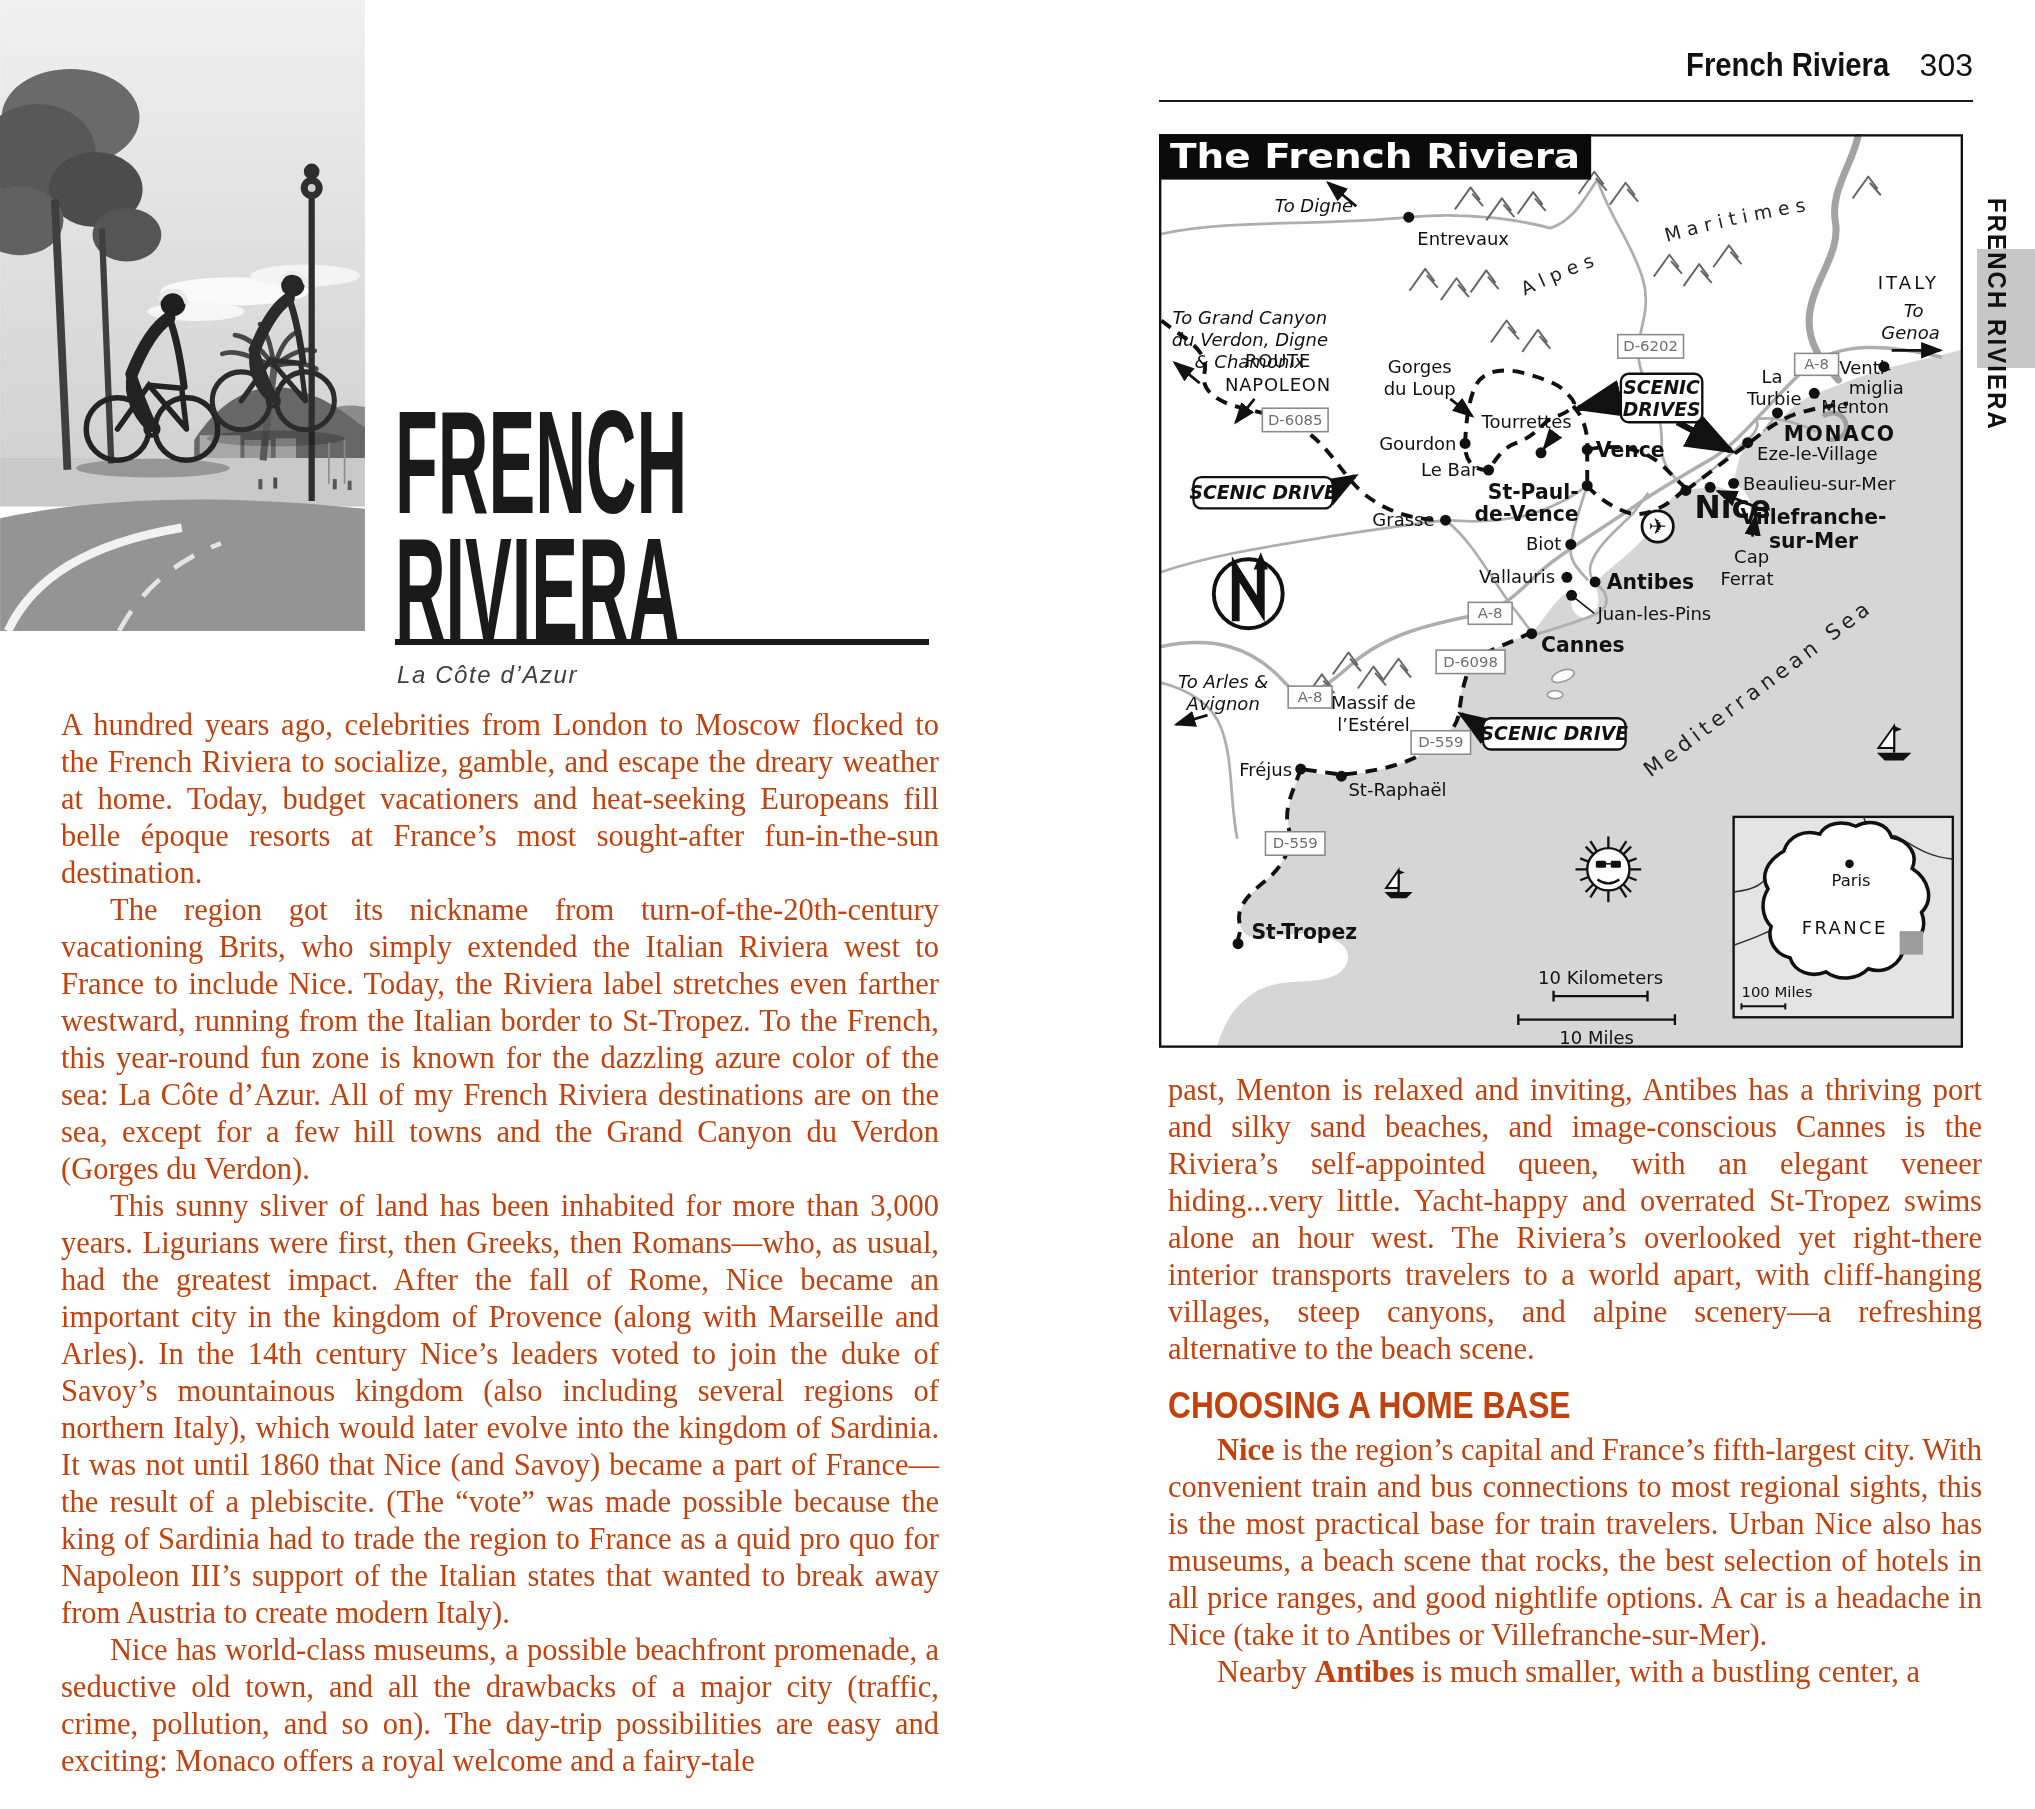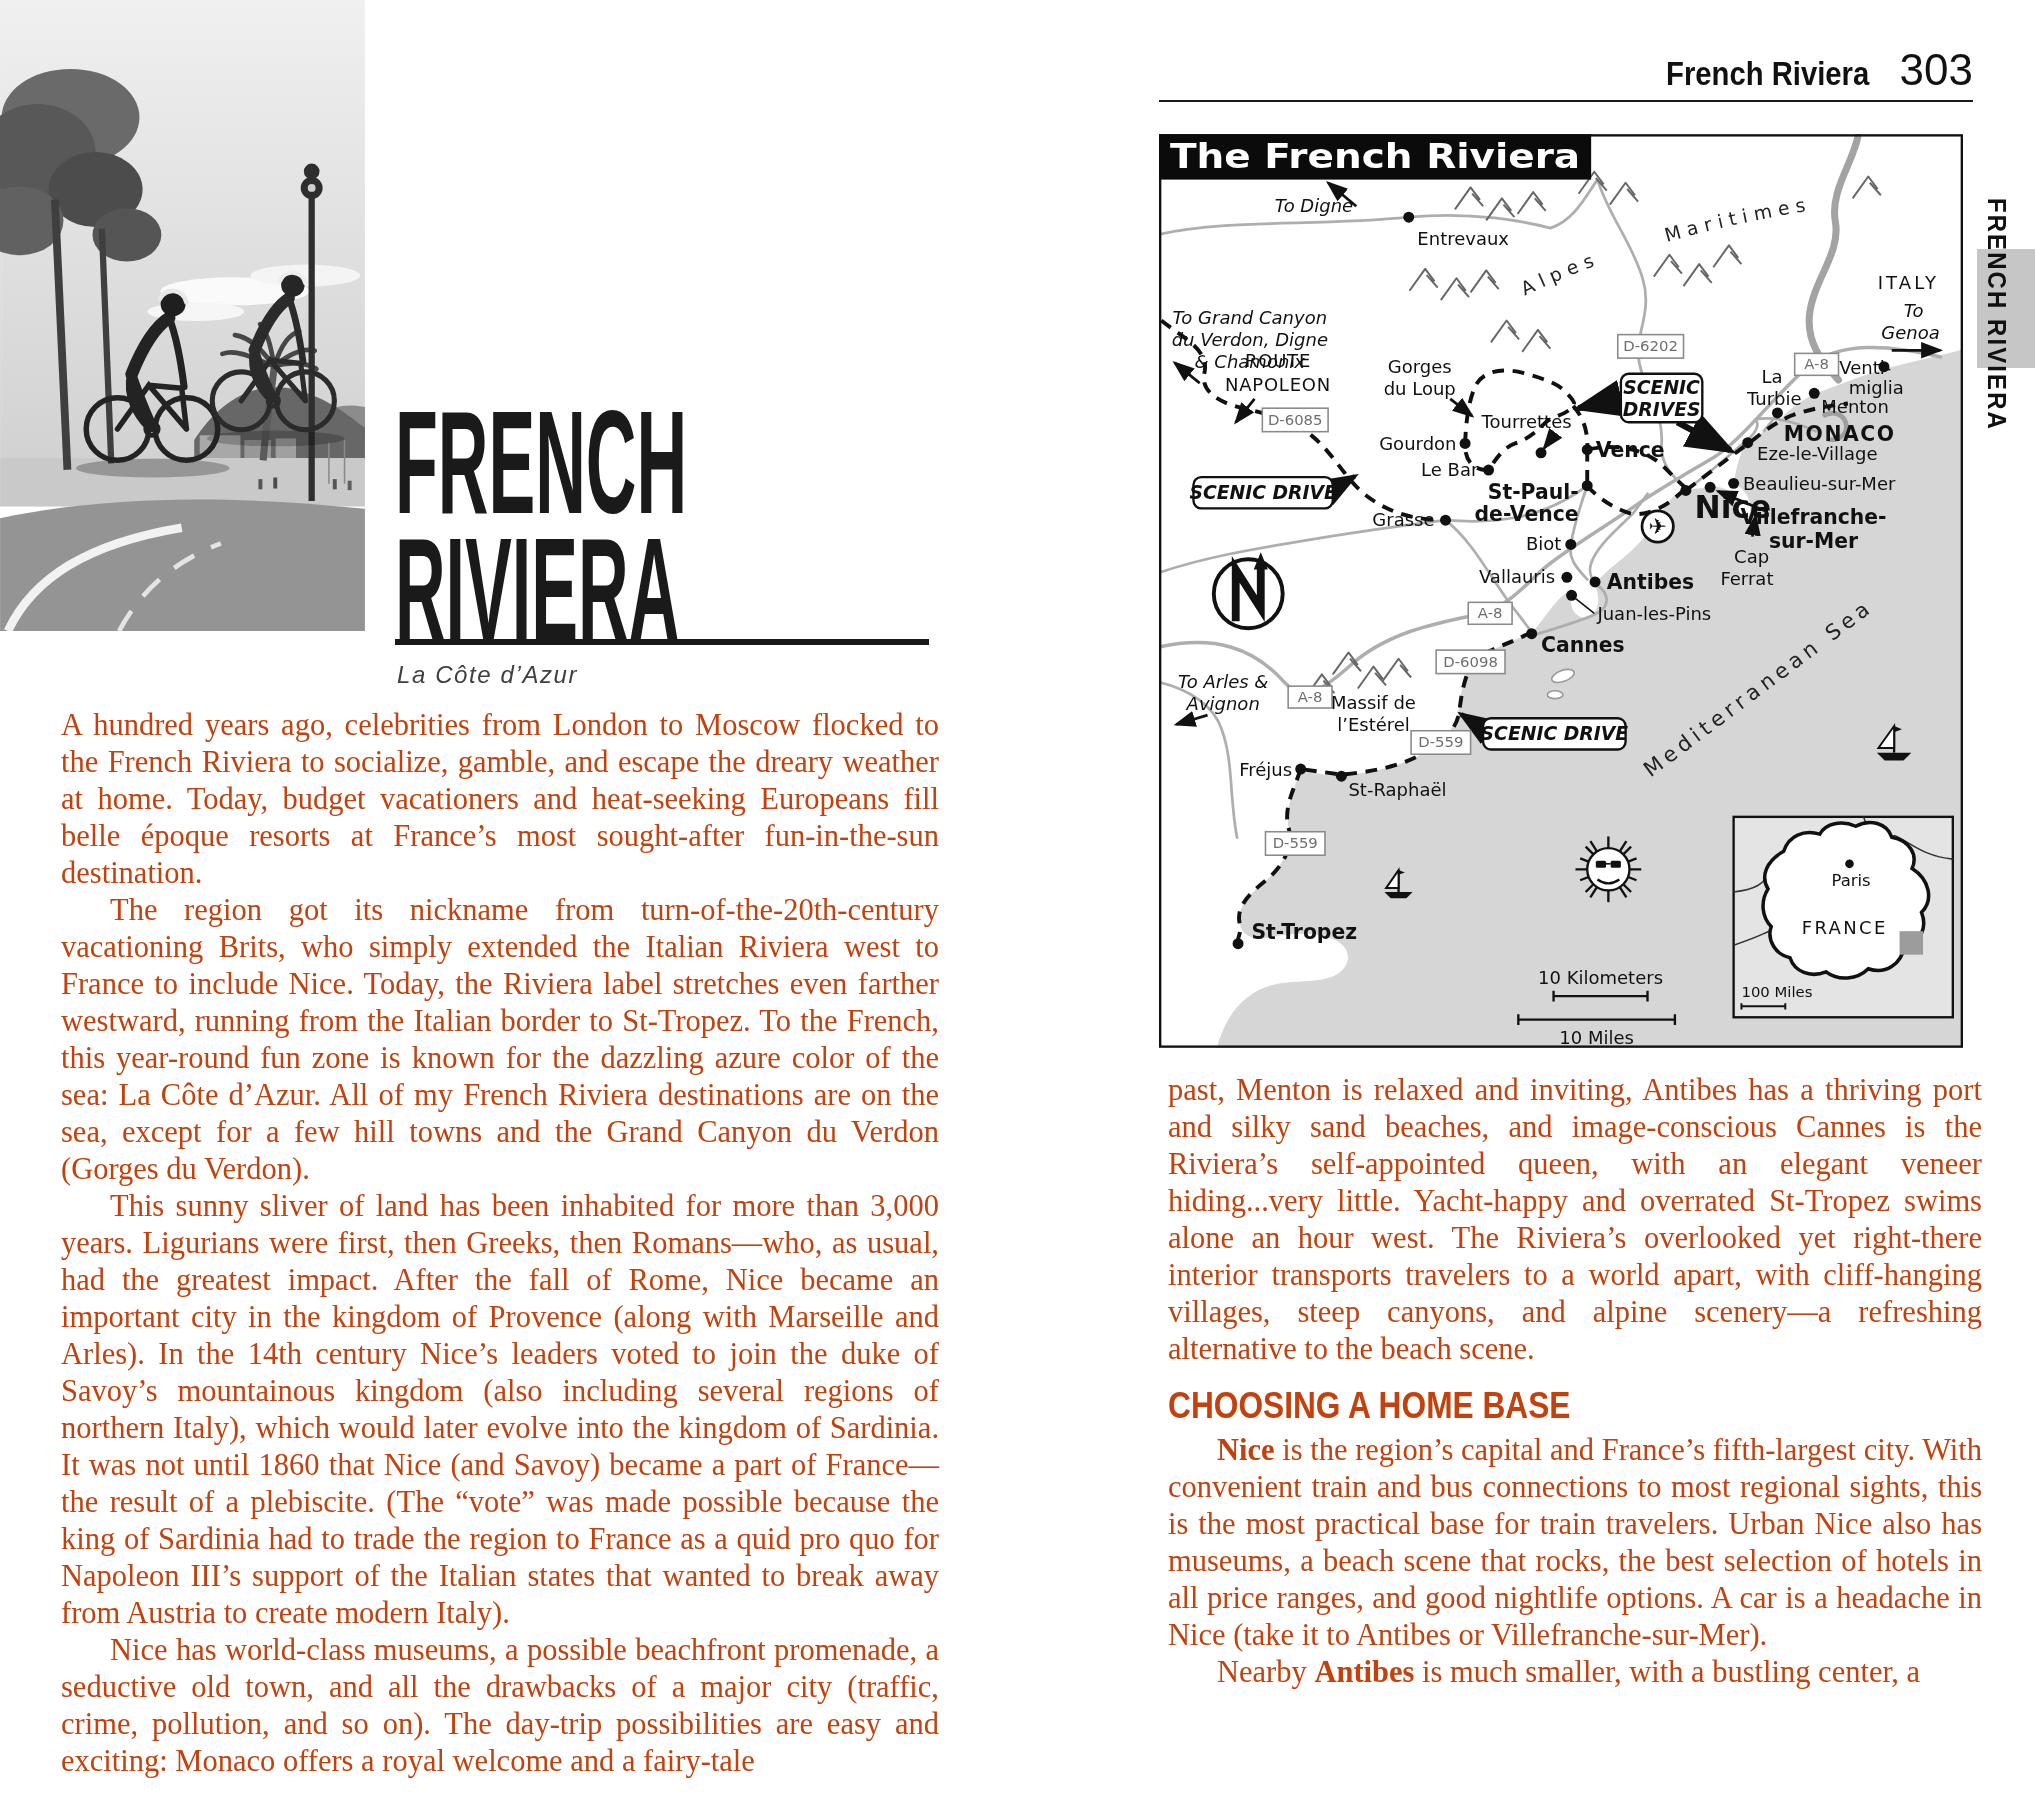--- a/index.html
+++ b/index.html
@@ -17,21 +17,21 @@
   
   .bodycol{font-size:30.5px;line-height:37px;text-align:justify;color:#c2410c;}
   .bodycol p{margin:0;text-indent:49px;}
   .bodycol p.noindent{text-indent:0;}
   .bodycol .b{font-weight:bold;}
 
   
   .pg-header{display:flex;align-items:baseline;justify-content:flex-end;gap:30px;}
   .pg-header .ht{font-family:"Liberation Sans",sans-serif;font-weight:bold;font-size:34px;
         transform:scaleX(0.86);transform-origin:100% 100%;white-space:nowrap;}
-  .pg-header .hn{font-family:"Liberation Sans",sans-serif;font-size:44px;}
+  .pg-header .hn{font-family:"Liberation Sans",sans-serif;font-size:32px;}
   .header-rule{background:#1a1a1a;height:2.3px;}
 
   .section-head{font-family:"Liberation Sans",sans-serif;font-weight:bold;font-size:36px;
         transform:scaleX(0.88);transform-origin:0 50%;white-space:nowrap;}
 
   
   .tab-gray{background:#c6c6c6;}
   .tab-text{writing-mode:vertical-rl;font-family:"Liberation Sans",sans-serif;font-weight:bold;
         font-size:26px;letter-spacing:2.3px;color:#111;white-space:nowrap;transform:scale(1,0.92);
         transform-origin:top center;}

